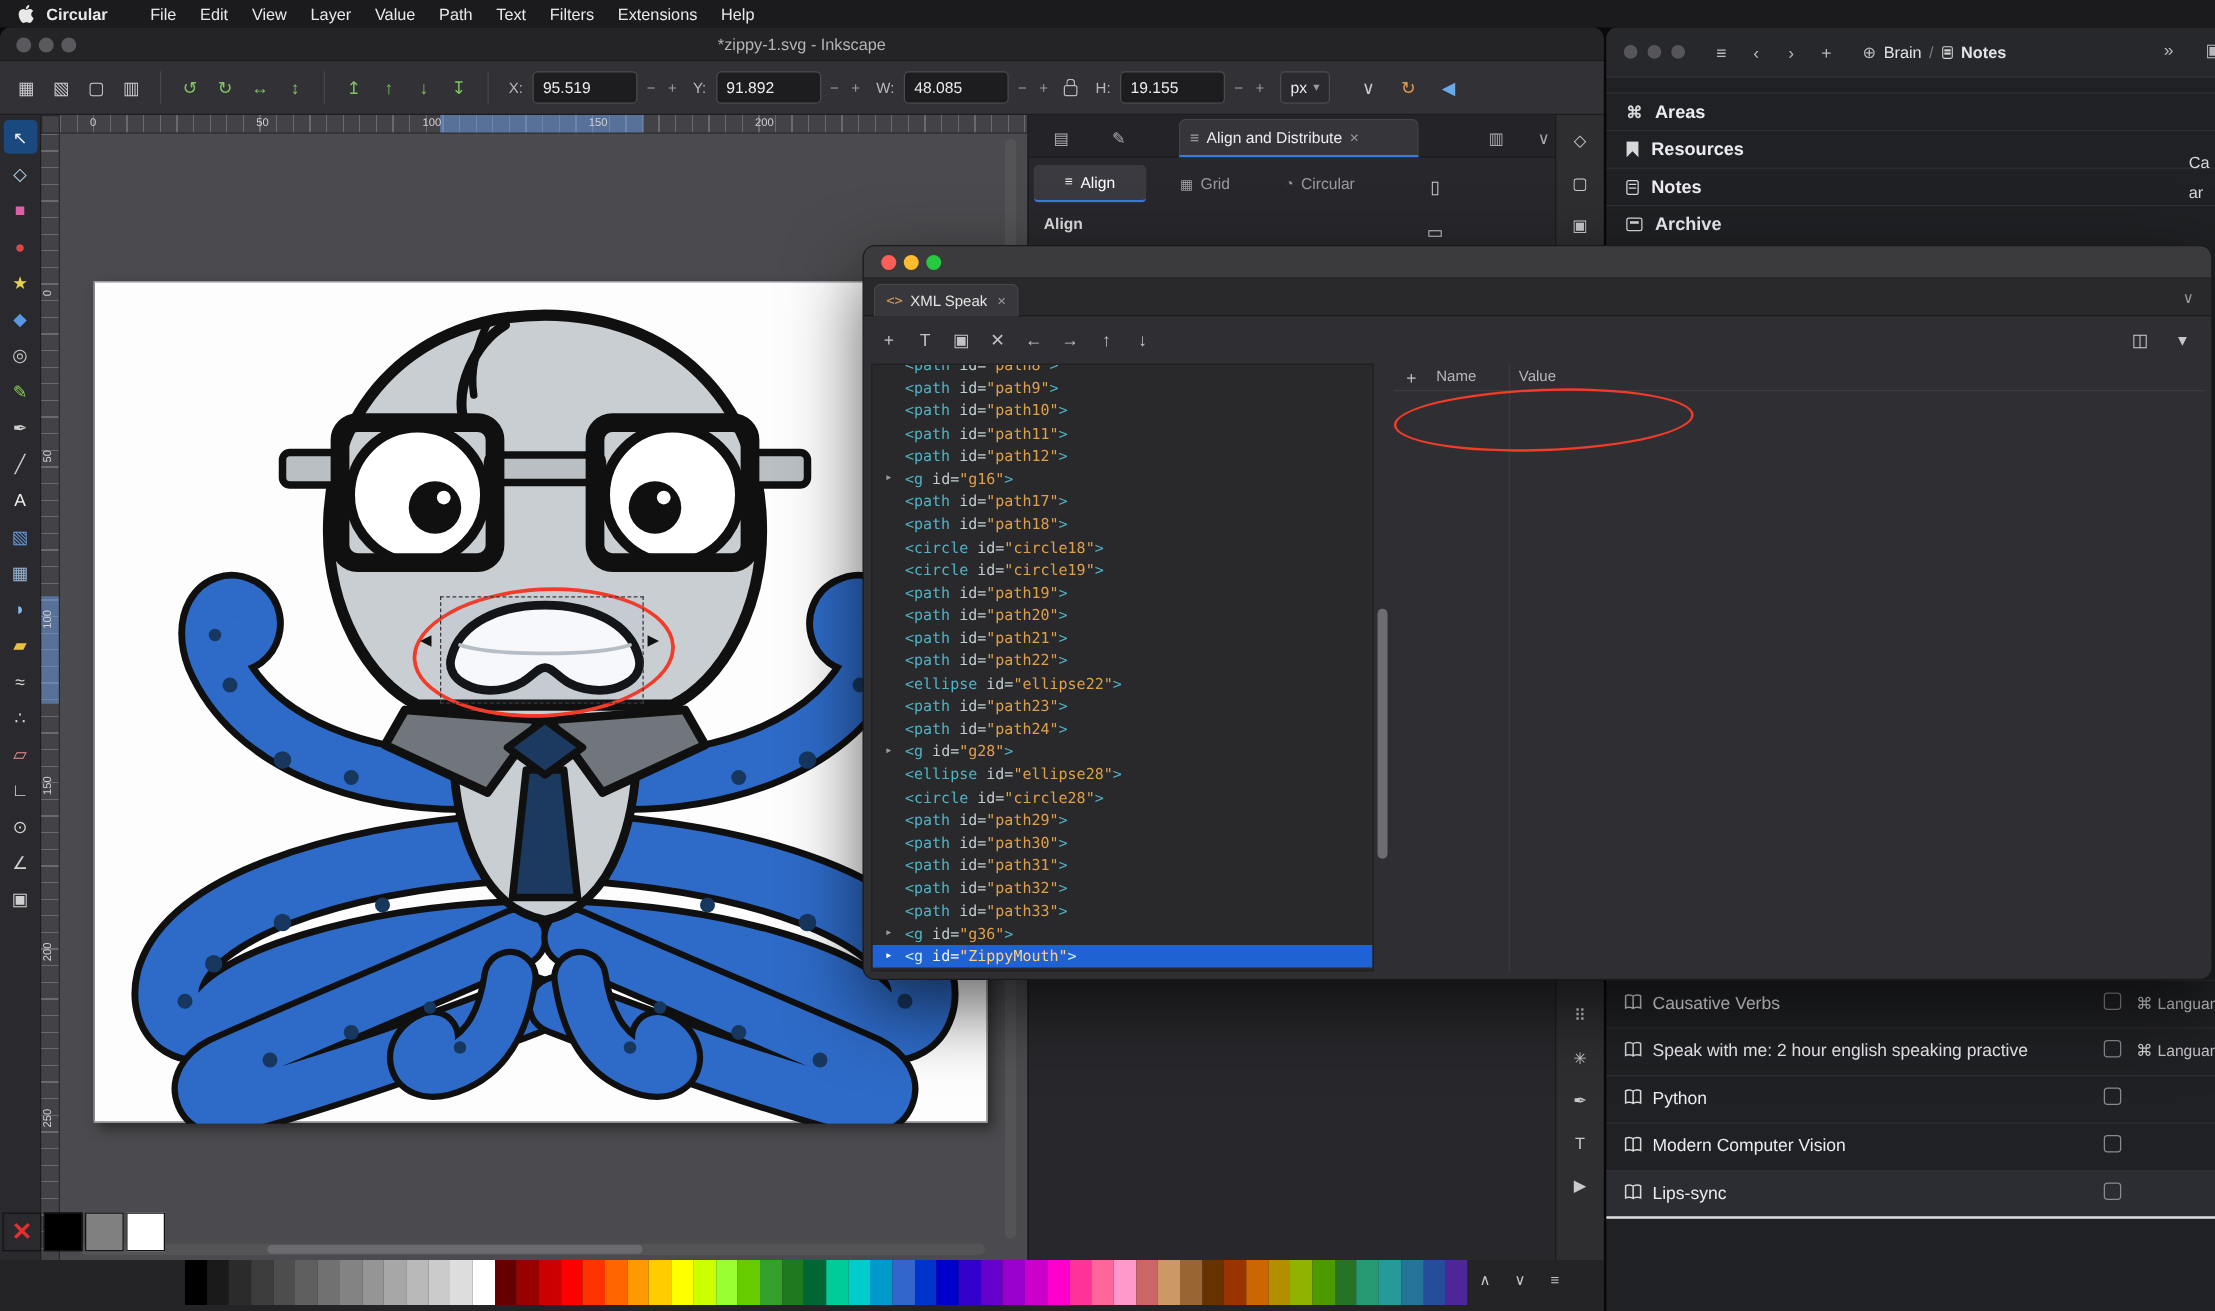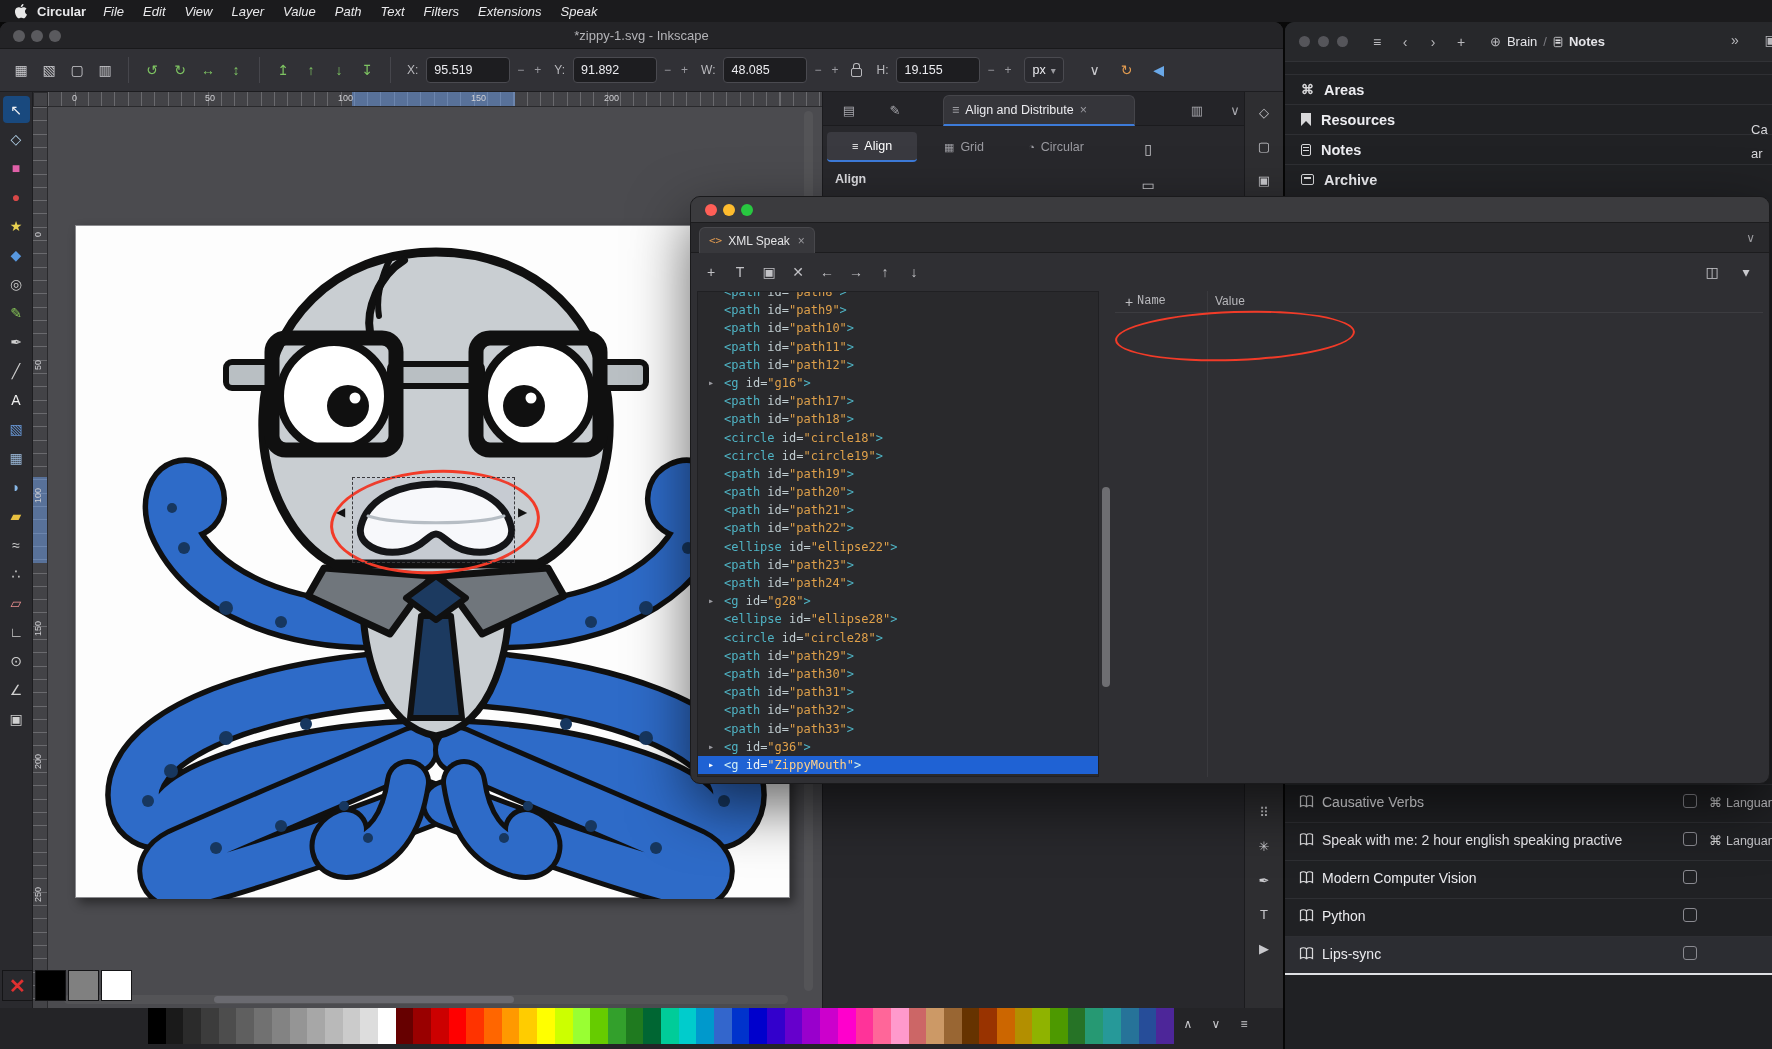--- a/index.html
+++ b/index.html
@@ -4,21 +4,21 @@
 <style>
   * { margin:0; padding:0; box-sizing:border-box; }
   html,body { background:#000; }
   #screen { position:relative; width:1772px; height:1049px; overflow:hidden;
             font-family:"Liberation Sans", sans-serif; background:#0a0a0a; color:#e8e8ea; }
 
   
   #menubar { position:absolute; left:0; top:0; width:1772px; height:22px; background:#1b1b1d;
              display:flex; align-items:center; padding-left:14px; font-size:13px; color:#e9e9eb; z-index:5;}
   #menubar .appname { font-weight:bold; margin:0 10px 0 10px; }
-  #menu-items { display:flex; gap:19px; margin-left:7px;font-style:italic; }
+  #menu-items { display:flex; gap:19px; margin-left:24px; }
   .menu-item { cursor:default; }
 
   
   #ink-win { position:absolute; left:0; top:22px; width:1283px; height:1027px; background:#2c2c30;
              border-radius:9px 9px 0 0; overflow:hidden; box-shadow:0 8px 30px rgba(0,0,0,.5); }
   #ink-titlebar { position:absolute; left:0; top:0; right:0; height:27px; background:#242427; border-bottom:1px solid #19191b; }
   .tl { position:absolute; top:8px; width:12px; height:12px; border-radius:50%; background:#5a5a5e; }
   #ink-title { position:absolute; left:0; right:0; top:6px; text-align:center; font-size:13px; color:#b4b4b8; }
   #ink-toolbar { position:absolute; left:0; top:27px; right:0; height:43px; background:#313136; border-bottom:1px solid #1d1d20;
                  display:flex; align-items:center; padding-left:8px; gap:4px; }
@@ -158,21 +158,21 @@
   .xrow .val { color:#dfa04a; }
   .xrow.xsel { background:var(--sel,#1f62d4); color:#fff; }
   .xrow.xsel .tag { color:#cfeef5; } .xrow.xsel .attr { color:#eef4f6; } .xrow.xsel .val { color:#ffd089; }
   .xrow.xsel .tri { color:#fff; }
   #xml-scroll { position:absolute; left:410px; top:96px; width:10px; bottom:8px; }
   #xml-scroll .thumb { position:absolute; left:1px; width:8px; top:194px; height:200px; background:#6e6e72; border-radius:4px; }
   #attr-header { position:absolute; left:424px; top:94px; right:6px; height:22px; border-bottom:1px solid #3c3c40;
                  font-size:12px; color:#b8b8bc; }
   #attr-add { position:absolute; left:4px; top:1px; width:20px; height:20px; display:flex; align-items:center;
               justify-content:center; color:#c0c0c4; font-size:14px; }
-  #attr-name-h { position:absolute; left:22px; top:3px;font-family:Liberation Mono, monospace; }
+  #attr-name-h { position:absolute; left:34px; top:3px; }
   #attr-value-h { position:absolute; left:100px; top:3px; }
   #attr-coldiv { position:absolute; left:516px; top:94px; width:1px; bottom:6px; background:#3a3a3e; }
   .attr-row { position:absolute; left:424px; right:6px; height:20px; font-size:12.5px; color:#d8d8dc; }
   .attr-row .icon-trash { position:absolute; left:8px; top:5px; width:9px; height:10px; border:1.3px solid #b8b8bc;
         border-top:none; border-radius:0 0 2px 2px; }
   .attr-row .icon-trash::before { content:''; position:absolute; top:-3px; left:-3px; right:-3px; height:1.3px; background:#b8b8bc; }
   .attr-row .aname { position:absolute; left:34px; top:2px; }
   .attr-row .aval { position:absolute; left:100px; top:2px; }
   #red-ellipse-attr { position:absolute; left:424px; top:114px; width:240px; height:50px; border:2.5px solid #f23b28;
                       border-radius:50%; transform:rotate(-2deg); z-index:5; }
@@ -192,21 +192,21 @@
     <span id="menu-items">
         <span class="menu-item">File</span>
         <span class="menu-item">Edit</span>
         <span class="menu-item">View</span>
         <span class="menu-item">Layer</span>
         <span class="menu-item">Value</span>
         <span class="menu-item">Path</span>
         <span class="menu-item">Text</span>
         <span class="menu-item">Filters</span>
         <span class="menu-item">Extensions</span>
-        <span class="menu-item">Speak</span>
+        <span class="menu-item">Help</span>
       </span>
   </div>
 
   <div id="ink-win">
     <div id="ink-titlebar">
       <span class="tl" style="left:13px"></span>
       <span class="tl" style="left:31px"></span>
       <span class="tl" style="left:49px"></span>
       <div id="ink-title">*zippy-1.svg - Inkscape</div>
     </div>
@@ -568,24 +568,24 @@
     <span class="clipfrag" style="top:124px;">ar</span>
     <div id="tasks">
         <div class="task"><span class="bicon"><svg viewBox="0 0 16 16" width="15" height="15">
               <path d="M8 3.2 C6.3 1.8 3.2 1.8 1.6 2.8 L1.6 13.2 C3.2 12.2 6.3 12.2 8 13.6 C9.7 12.2 12.8 12.2 14.4 13.2 L14.4 2.8 C12.8 1.8 9.7 1.8 8 3.2 Z M8 3.2 L8 13.6" fill="none" stroke="#d8d8da" stroke-width="1.3"></path>
             </svg></span><span class="lbl">Causative Verbs</span><span class="chk"></span><span class="tag"><span class="icon-cmd">⌘</span>Languange</span></div>
         <div class="task"><span class="bicon"><svg viewBox="0 0 16 16" width="15" height="15">
               <path d="M8 3.2 C6.3 1.8 3.2 1.8 1.6 2.8 L1.6 13.2 C3.2 12.2 6.3 12.2 8 13.6 C9.7 12.2 12.8 12.2 14.4 13.2 L14.4 2.8 C12.8 1.8 9.7 1.8 8 3.2 Z M8 3.2 L8 13.6" fill="none" stroke="#d8d8da" stroke-width="1.3"></path>
             </svg></span><span class="lbl">Speak with me: 2 hour english speaking practive</span><span class="chk"></span><span class="tag"><span class="icon-cmd">⌘</span>Languange</span></div>
         <div class="task"><span class="bicon"><svg viewBox="0 0 16 16" width="15" height="15">
               <path d="M8 3.2 C6.3 1.8 3.2 1.8 1.6 2.8 L1.6 13.2 C3.2 12.2 6.3 12.2 8 13.6 C9.7 12.2 12.8 12.2 14.4 13.2 L14.4 2.8 C12.8 1.8 9.7 1.8 8 3.2 Z M8 3.2 L8 13.6" fill="none" stroke="#d8d8da" stroke-width="1.3"></path>
-            </svg></span><span class="lbl">Modern Computer Vision</span><span class="chk"></span><span class="tag"></span></div>
+            </svg></span><span class="lbl">Python</span><span class="chk"></span><span class="tag"></span></div>
         <div class="task"><span class="bicon"><svg viewBox="0 0 16 16" width="15" height="15">
               <path d="M8 3.2 C6.3 1.8 3.2 1.8 1.6 2.8 L1.6 13.2 C3.2 12.2 6.3 12.2 8 13.6 C9.7 12.2 12.8 12.2 14.4 13.2 L14.4 2.8 C12.8 1.8 9.7 1.8 8 3.2 Z M8 3.2 L8 13.6" fill="none" stroke="#d8d8da" stroke-width="1.3"></path>
-            </svg></span><span class="lbl">Python</span><span class="chk"></span><span class="tag"></span></div>
+            </svg></span><span class="lbl">Modern Computer Vision</span><span class="chk"></span><span class="tag"></span></div>
         <div class="task sel"><span class="bicon"><svg viewBox="0 0 16 16" width="15" height="15">
               <path d="M8 3.2 C6.3 1.8 3.2 1.8 1.6 2.8 L1.6 13.2 C3.2 12.2 6.3 12.2 8 13.6 C9.7 12.2 12.8 12.2 14.4 13.2 L14.4 2.8 C12.8 1.8 9.7 1.8 8 3.2 Z M8 3.2 L8 13.6" fill="none" stroke="#d8d8da" stroke-width="1.3"></path>
             </svg></span><span class="lbl">Lips-sync</span><span class="chk"></span><span class="tag"></span></div>
       </div>
   </div>
 
   <div id="xml-win">
     <div id="xml-titlebar">
       <span class="tl light" style="left: 14px; top: 7px; background: rgb(255, 95, 87);"></span>
       <span class="tl light" style="left: 32px; top: 7px; background: rgb(254, 188, 46);"></span>

